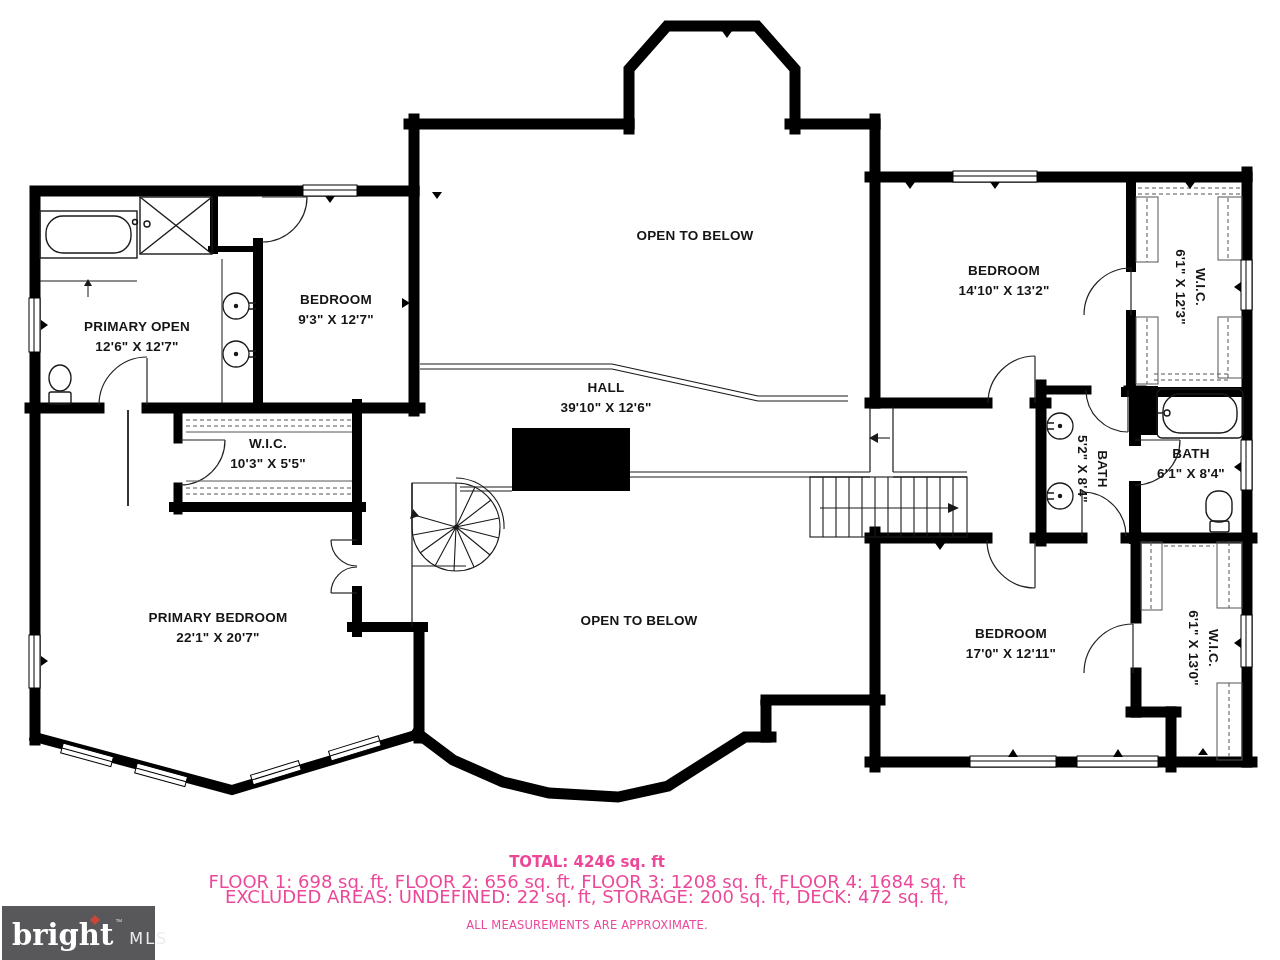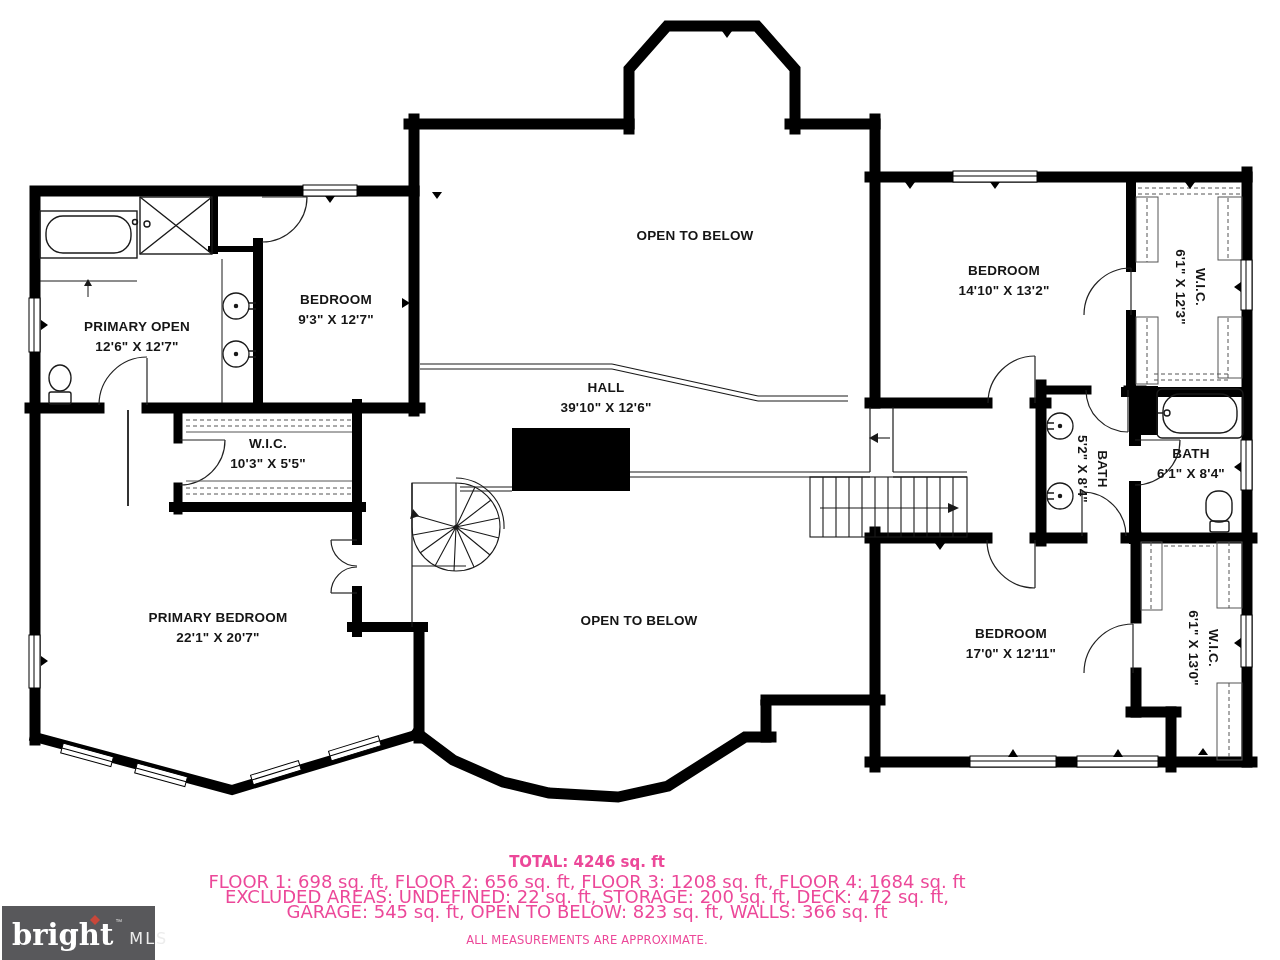--- a/index.html
+++ b/index.html
@@ -313,21 +313,20 @@
   </div>
   <div class="room-label vert" style="left:1203px;top:648px;">
     <div>W.I.C.</div>
     <div>6'1" X 13'0"</div>
   </div>
 
   <div class="footer">
     <div class="total">TOTAL: 4246 sq. ft</div>
     <div class="line">FLOOR 1: 698 sq. ft, FLOOR 2: 656 sq. ft, FLOOR 3: 1208 sq. ft, FLOOR 4: 1684 sq. ft</div>
     <div class="line">EXCLUDED AREAS: UNDEFINED: 22 sq. ft, STORAGE: 200 sq. ft, DECK: 472 sq. ft,</div>
-    <div class="line">GARAGE: 545 sq. ft, OPEN TO BELOW: 823 sq. ft, WALLS: 366 sq. ft</div>
     <div class="disclaimer">ALL MEASUREMENTS ARE APPROXIMATE.</div>
   </div>
 
   <div class="logo">
     <span class="brand">bright</span>
     <span class="logo-arrow"></span>
     <span class="tm">™</span>
     <span class="mls">MLS</span>
   </div>
 

